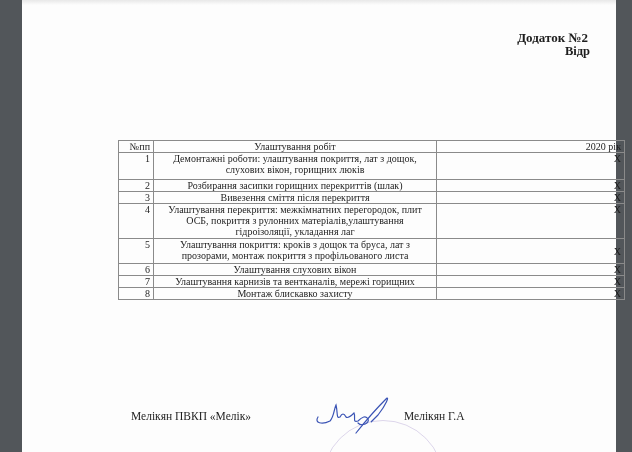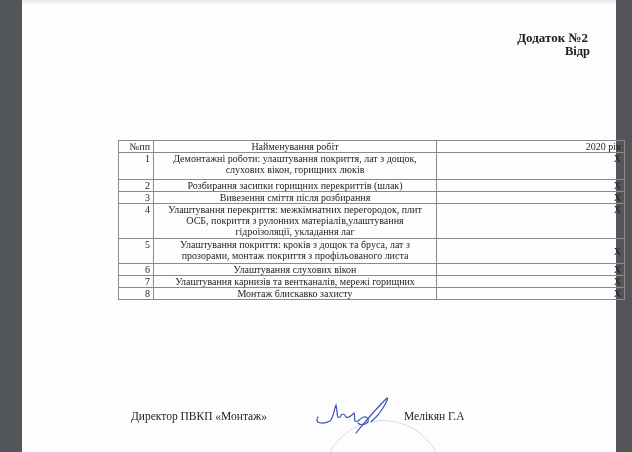--- a/index.html
+++ b/index.html
@@ -76,38 +76,38 @@
     <span>р</span>
   </div>
 
   <div class="title-block">
   </div>
 
   <table class="sched">
     <thead>
       <tr>
         <th class="c-num">№пп</th>
-        <th class="c-name">Найменування робіт</th>
+        <th class="c-name">Улаштування робіт</th>
         <th class="c-year">2020 рік</th>
       </tr>
     </thead>
     <tbody>
       <tr style="height:27px">
         <td class="c-num">1</td>
         <td class="c-name">Демонтажні роботи: улаштування покриття, лат з дощок, слухових вікон, горищних люків</td>
         <td class="c-year">X</td>
       </tr>
       <tr>
         <td class="c-num">2</td>
         <td class="c-name">Розбирання засипки горищних перекриттів (шлак)</td>
         <td class="c-year">X</td>
       </tr>
       <tr>
         <td class="c-num">3</td>
-        <td class="c-name">Вивезення сміття після розбирання</td>
+        <td class="c-name">Вивезення сміття після перекриття</td>
         <td class="c-year">X</td>
       </tr>
       <tr style="height:35px">
         <td class="c-num">4</td>
         <td class="c-name">Улаштування перекриття: межкімнатних перегородок, плит ОСБ, покриття з рулонних матеріалів,улаштування гідроізоляції, укладання лаг</td>
         <td class="c-year">X</td>
       </tr>
       <tr style="height:25px">
         <td class="c-num">5</td>
         <td class="c-name">Улаштування покриття: кроків з дощок та бруса, лат з прозорами, монтаж покриття з профільованого листа</td>
@@ -132,17 +132,17 @@
   </table>
 
   <div class="stamp"></div>
 
   <svg class="signature" viewBox="0 0 90 40">
     <path d="M6 22 C2 28 10 30 18 26 C22 22 22 14 24 10 C26 18 24 24 28 22 C30 18 32 18 34 22 C36 24 40 20 42 18 C44 22 40 28 46 26 C50 22 54 20 56 24 C58 28 50 32 46 28" fill="none" stroke="#3b54b5" stroke-width="1.2" stroke-linecap="round"></path>
     <path d="M44 38 C52 28 62 16 74 4 C78 0 74 10 66 20 C60 26 58 28 60 26" fill="none" stroke="#3b54b5" stroke-width="1.2" stroke-linecap="round"></path>
   </svg>
 
   <div class="footer">
-    <span class="role">Директор ПВКП «Монтаж»</span>
+    <span class="role">Мелікян ПВКП «Мелік»</span>
     <span class="name">Мелікян Г.А</span>
   </div>
 
 </div>
 
 </body></html>

